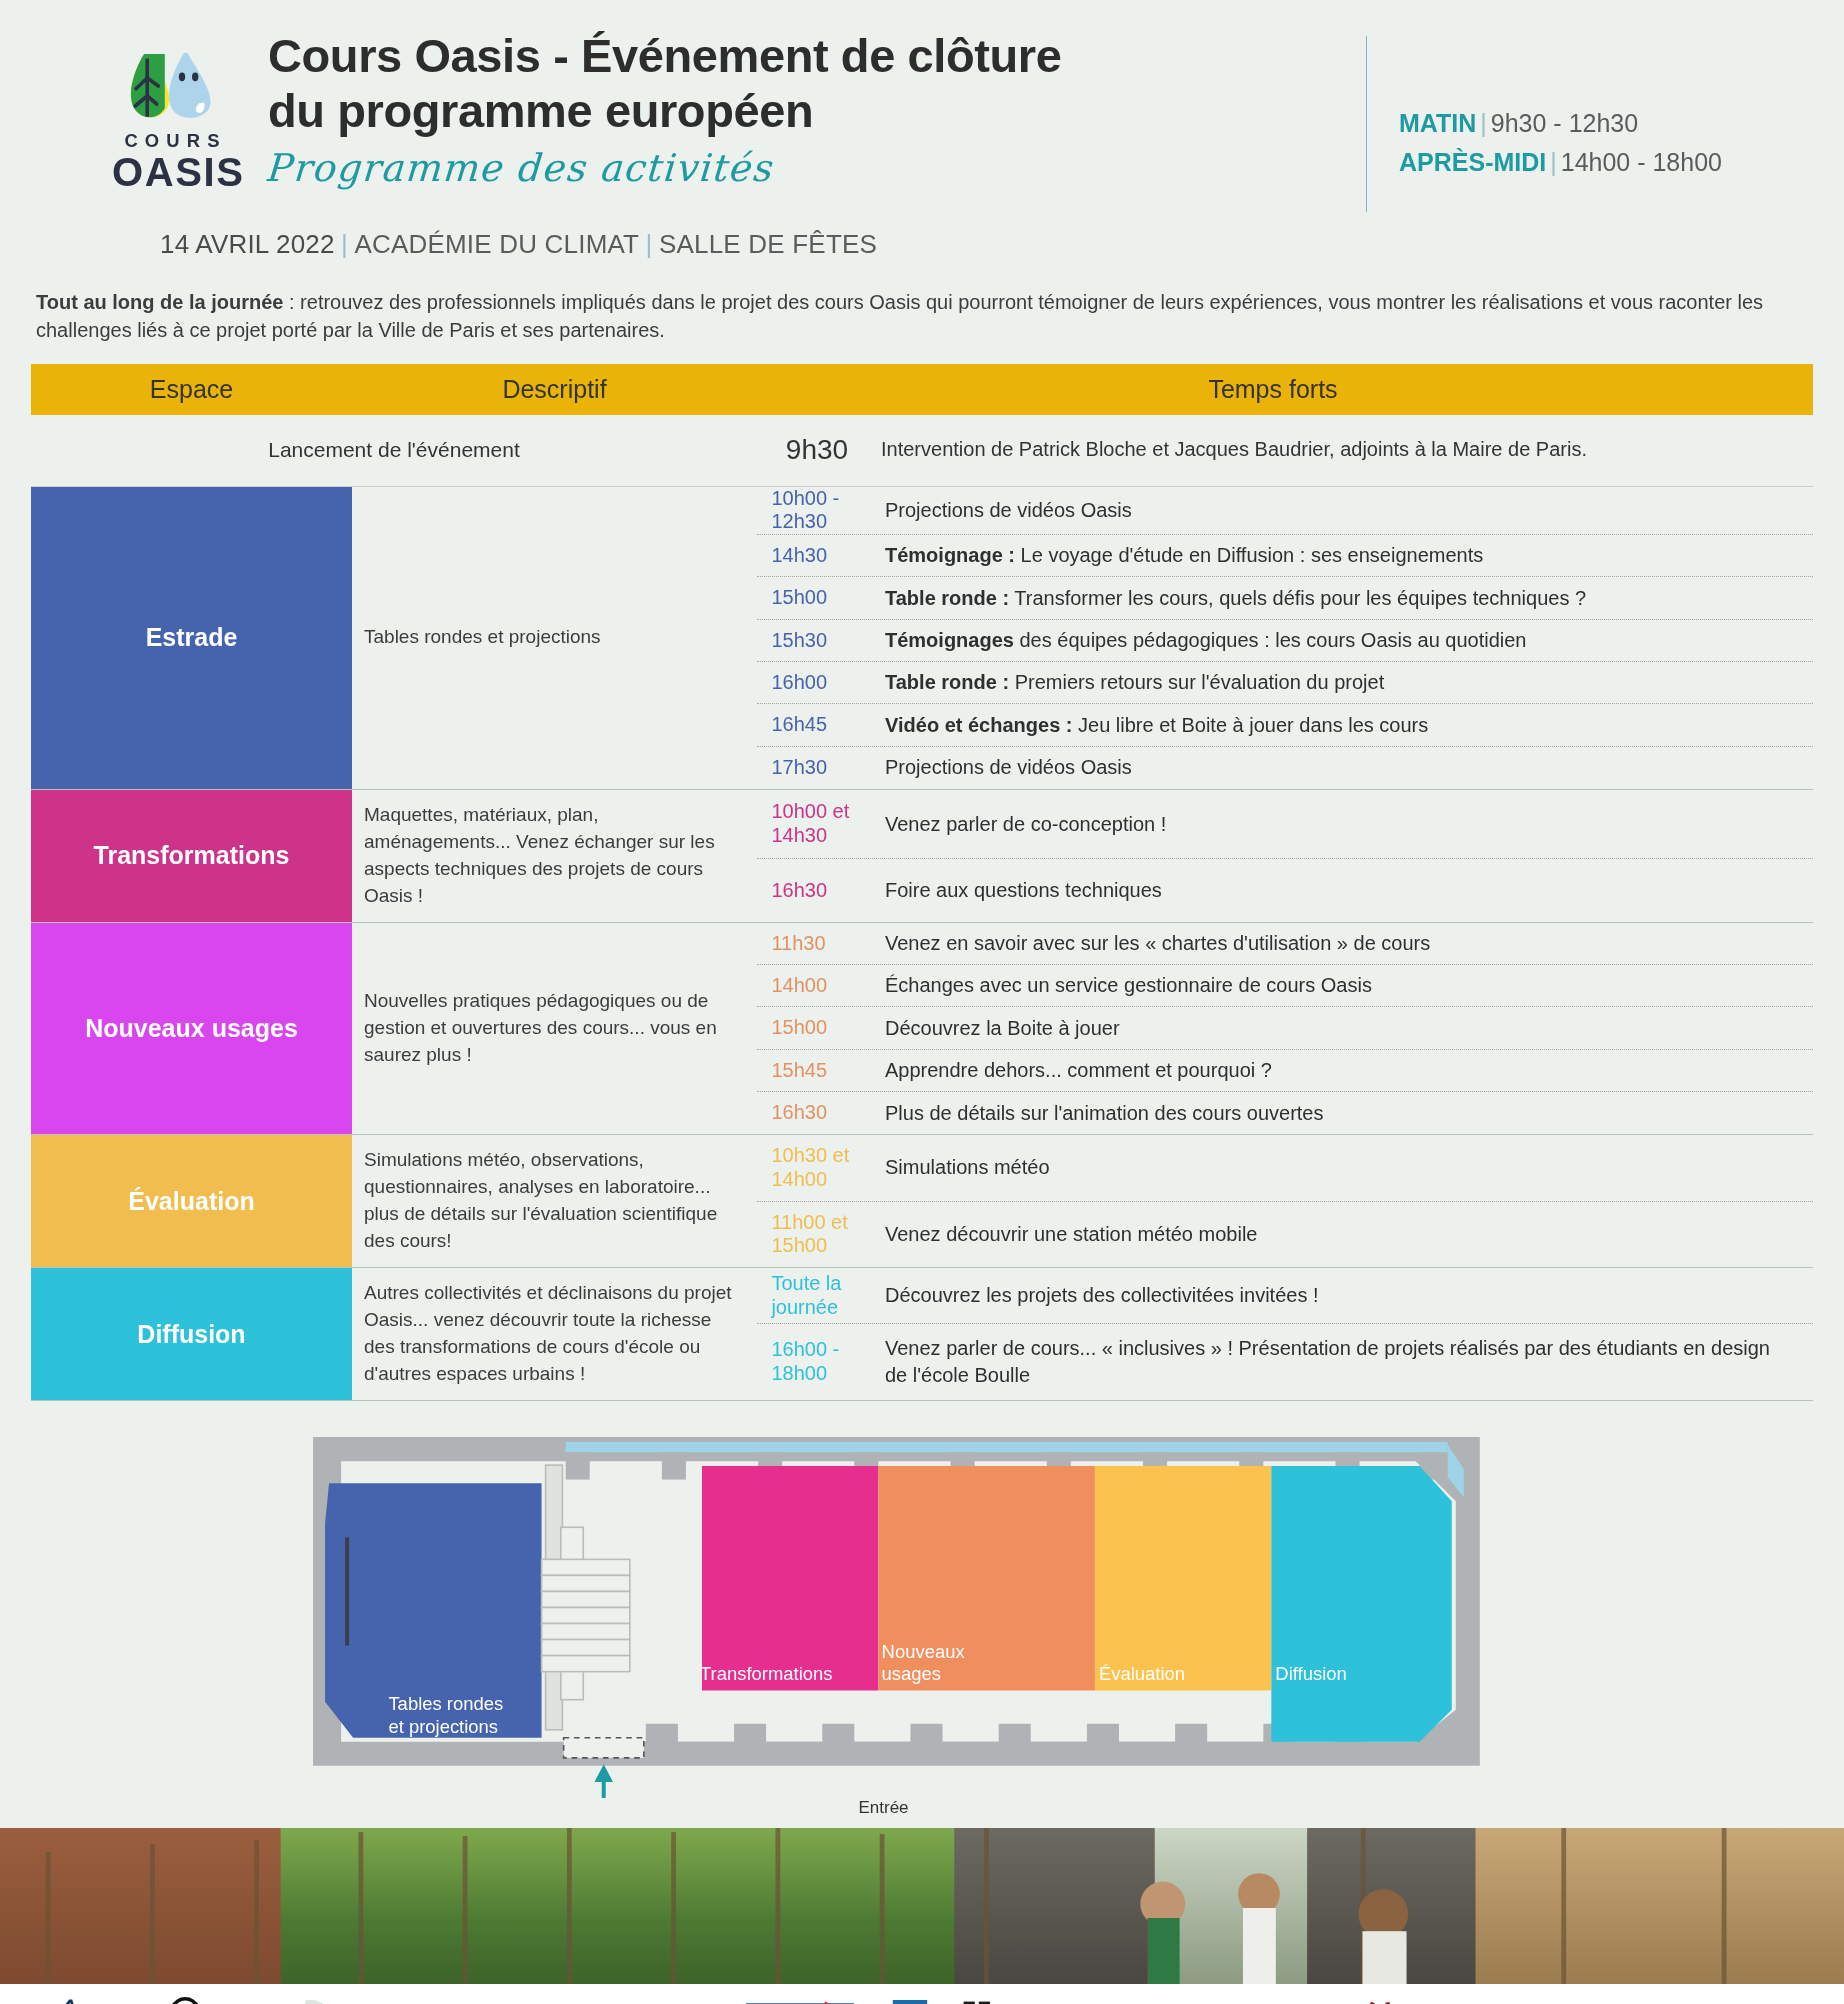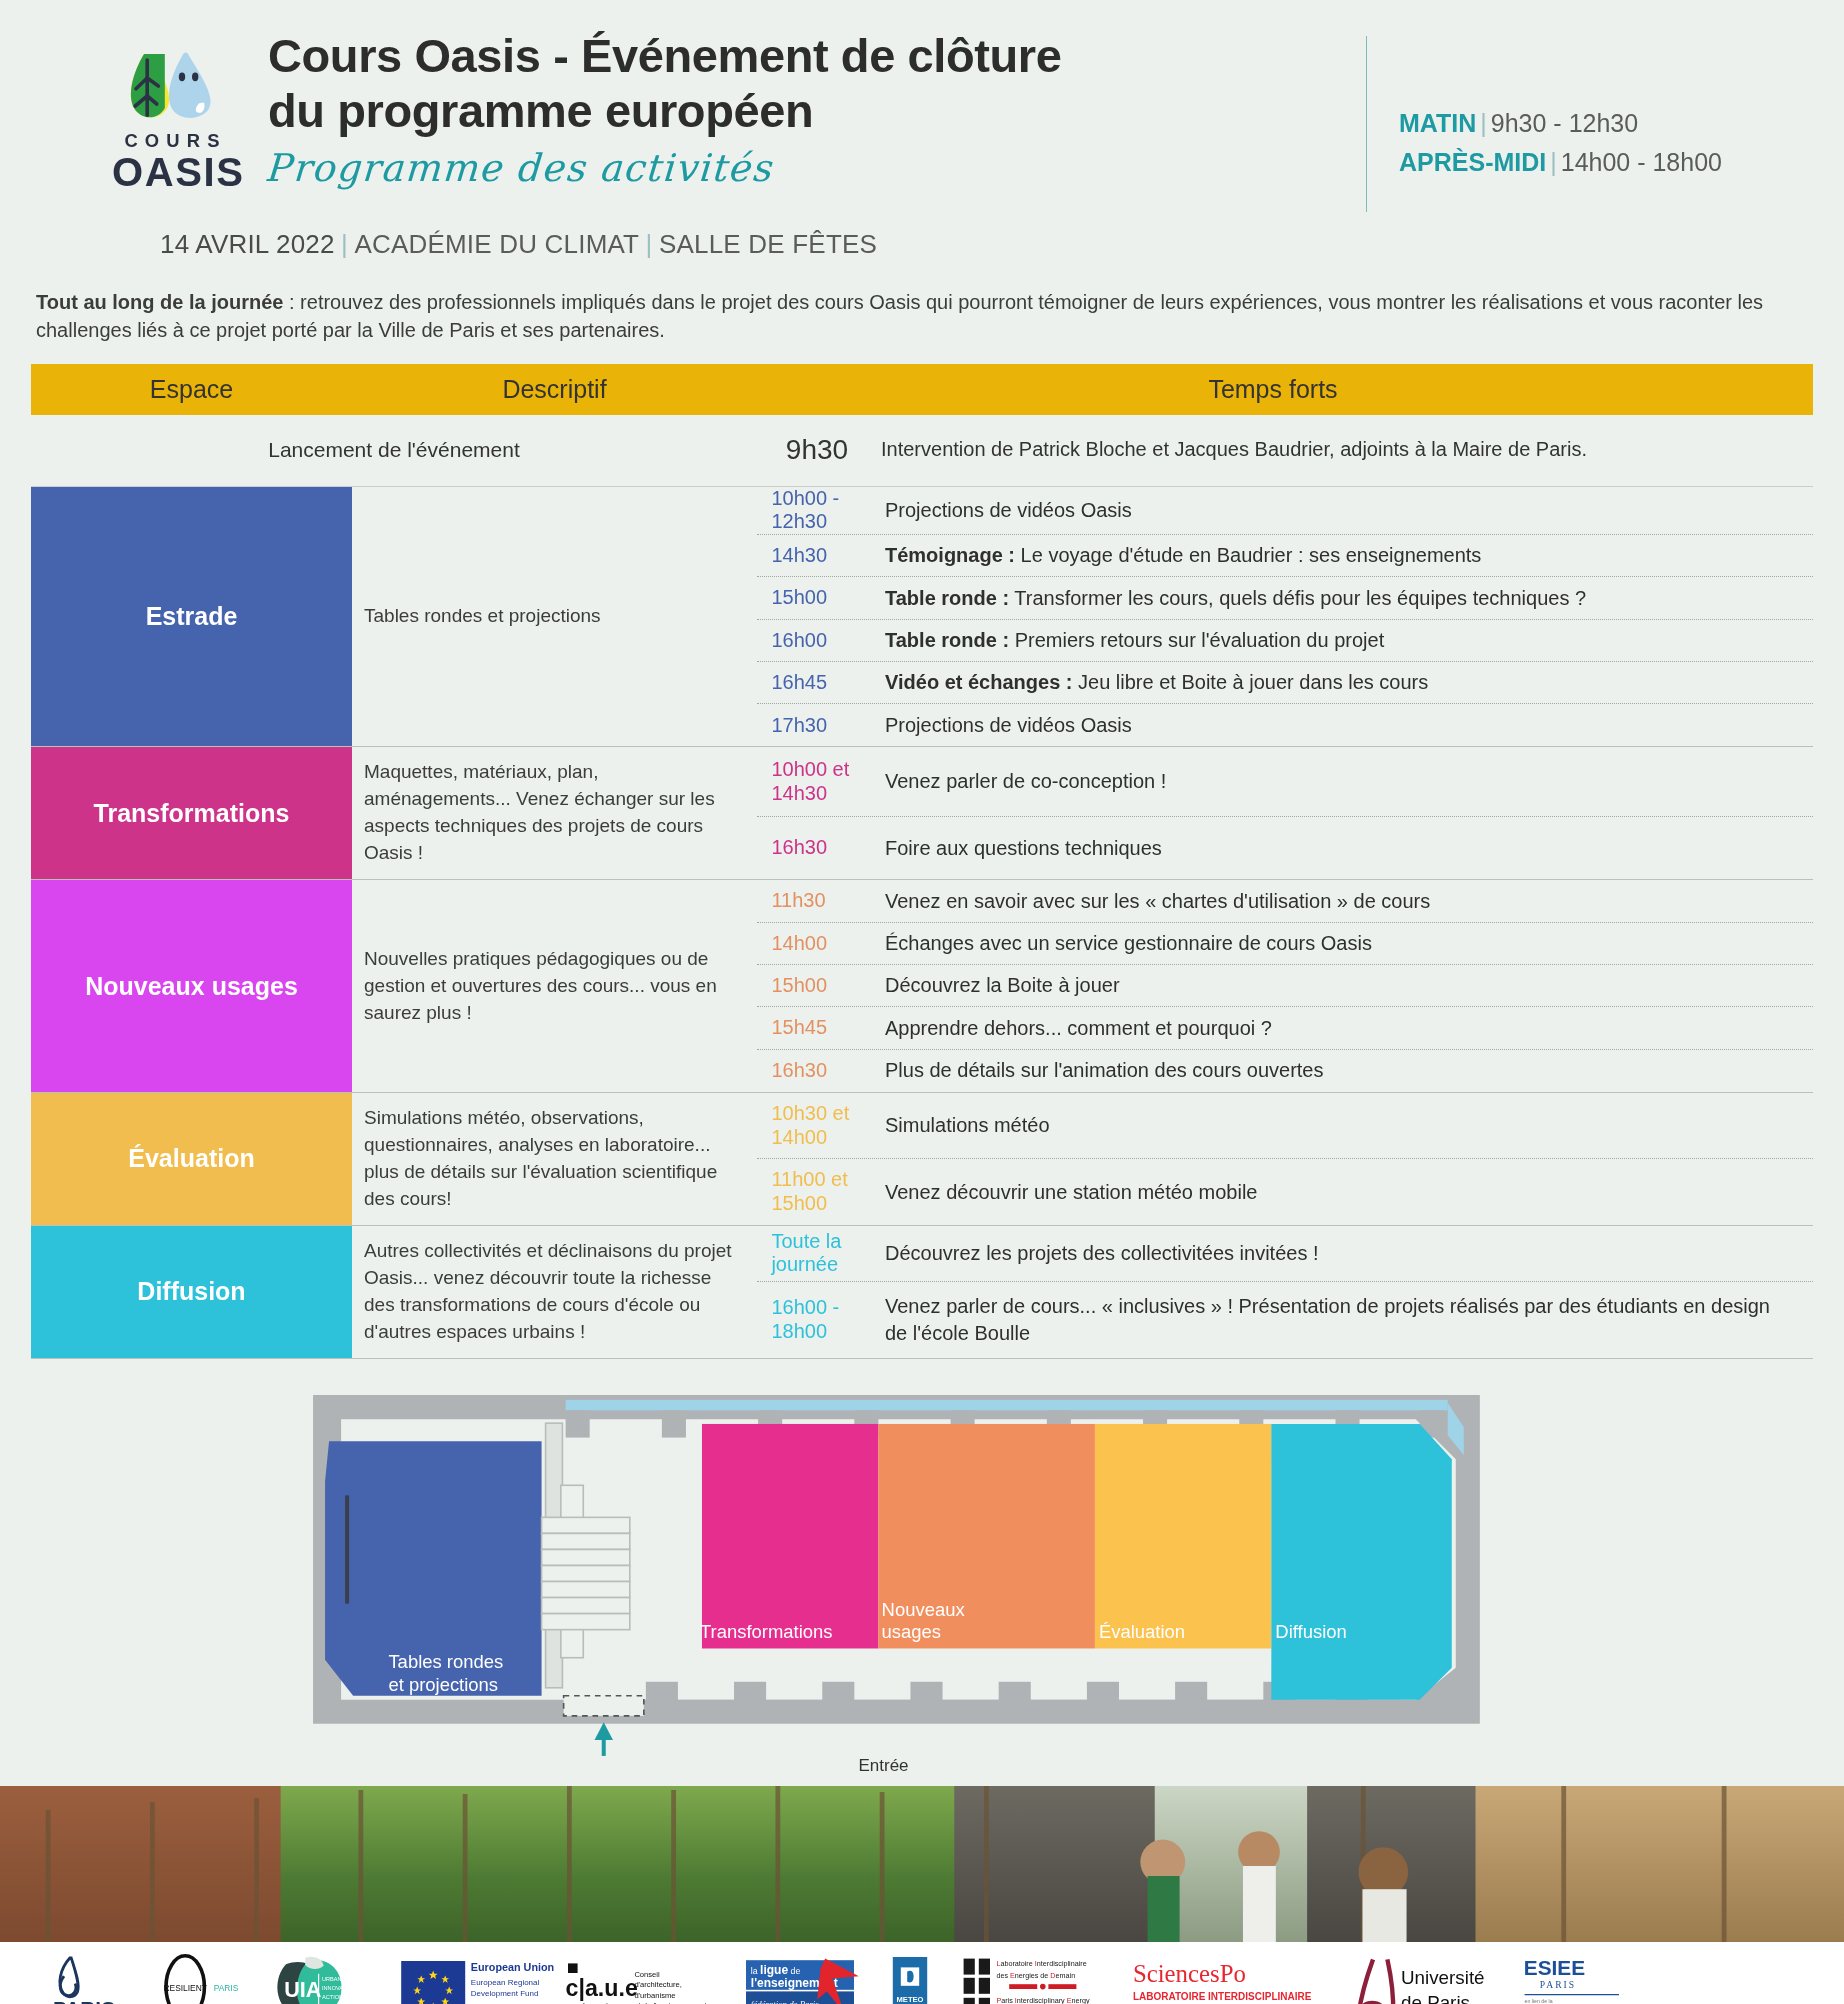--- a/index.html
+++ b/index.html
@@ -203,25 +203,29 @@
         <div class="space-color" style="background: rgb(70, 99, 173);">Estrade</div>
         <div class="space-desc">Tables rondes et projections</div>
         <div class="space-rows">
           <div class="evt-row">
             <div class="evt-time" style="color: rgb(70, 99, 173); white-space: pre-line;">10h00 -
 12h30</div>
             <div class="evt-text"><b></b><span>Projections de vidéos Oasis</span></div>
           </div>
           <div class="evt-row">
             <div class="evt-time" style="color: rgb(70, 99, 173); white-space: pre-line;">14h30</div>
-            <div class="evt-text"><b>Témoignage :</b><span> Le voyage d'étude en Baudrier : ses enseignements</span></div>
+            <div class="evt-text"><b>Témoignage :</b><span> Le voyage d'étude en Diffusion : ses enseignements</span></div>
           </div>
           <div class="evt-row">
             <div class="evt-time" style="color: rgb(70, 99, 173); white-space: pre-line;">15h00</div>
             <div class="evt-text"><b>Table ronde :</b><span>  Transformer les cours, quels défis pour les équipes techniques ?</span></div>
+          </div>
+          <div class="evt-row">
+            <div class="evt-time" style="color: rgb(70, 99, 173); white-space: pre-line;">15h30</div>
+            <div class="evt-text"><b>Témoignages</b><span> des équipes pédagogiques : les cours Oasis au quotidien</span></div>
           </div>
           <div class="evt-row">
             <div class="evt-time" style="color: rgb(70, 99, 173); white-space: pre-line;">16h00</div>
             <div class="evt-text"><b>Table ronde :</b><span> Premiers retours sur l'évaluation du projet</span></div>
           </div>
           <div class="evt-row">
             <div class="evt-time" style="color: rgb(70, 99, 173); white-space: pre-line;">16h45</div>
             <div class="evt-text"><b>Vidéo et échanges :</b><span> Jeu libre et Boite à jouer dans les cours</span></div>
           </div>
           <div class="evt-row">

